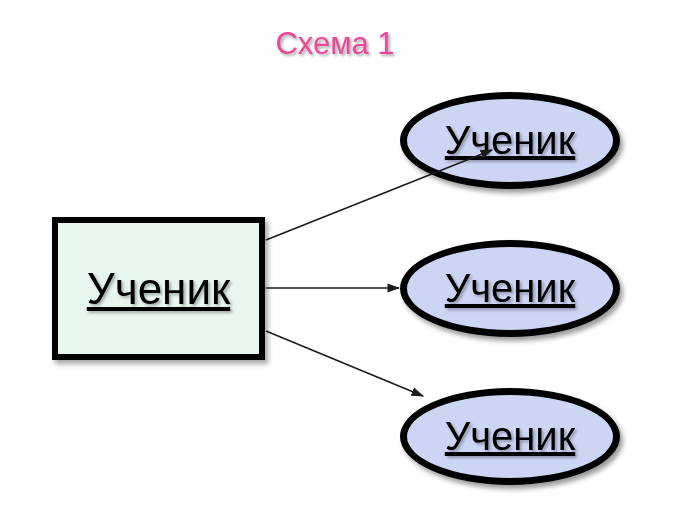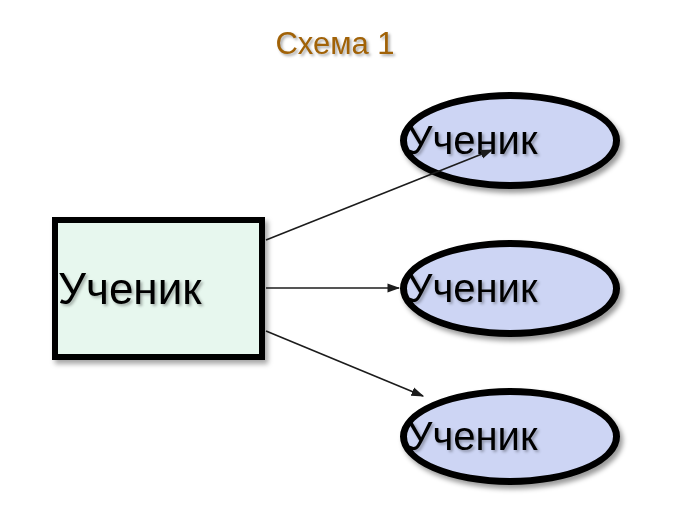--- a/index.html
+++ b/index.html
@@ -17,32 +17,33 @@
     height: 512px;
     background: #ffffff;
   }
   .diagram-title {
     position: absolute;
     left: 0;
     top: 26px;
     width: 670px;
     text-align: center;
     font-size: 31px;
-    color: #a16207;
+    color: #ec4899;
     text-shadow: 2px 2px 3px rgba(0,0,0,0.35);
     z-index: 2;
   }
   .node {
     position: absolute;
     box-sizing: border-box;
     display: flex;
     align-items: center;
-    justify-content: flex-start;
+    justify-content: center;
     color: #000000;
     z-index: 1;
+    text-decoration: underline;
   }
   .node .node-label {
     text-shadow: 2px 2px 3px rgba(0,0,0,0.30);
     white-space: nowrap;
   }
   .teacher-node {
     left: 52px;
     top: 217px;
     width: 213px;
     height: 143px;

